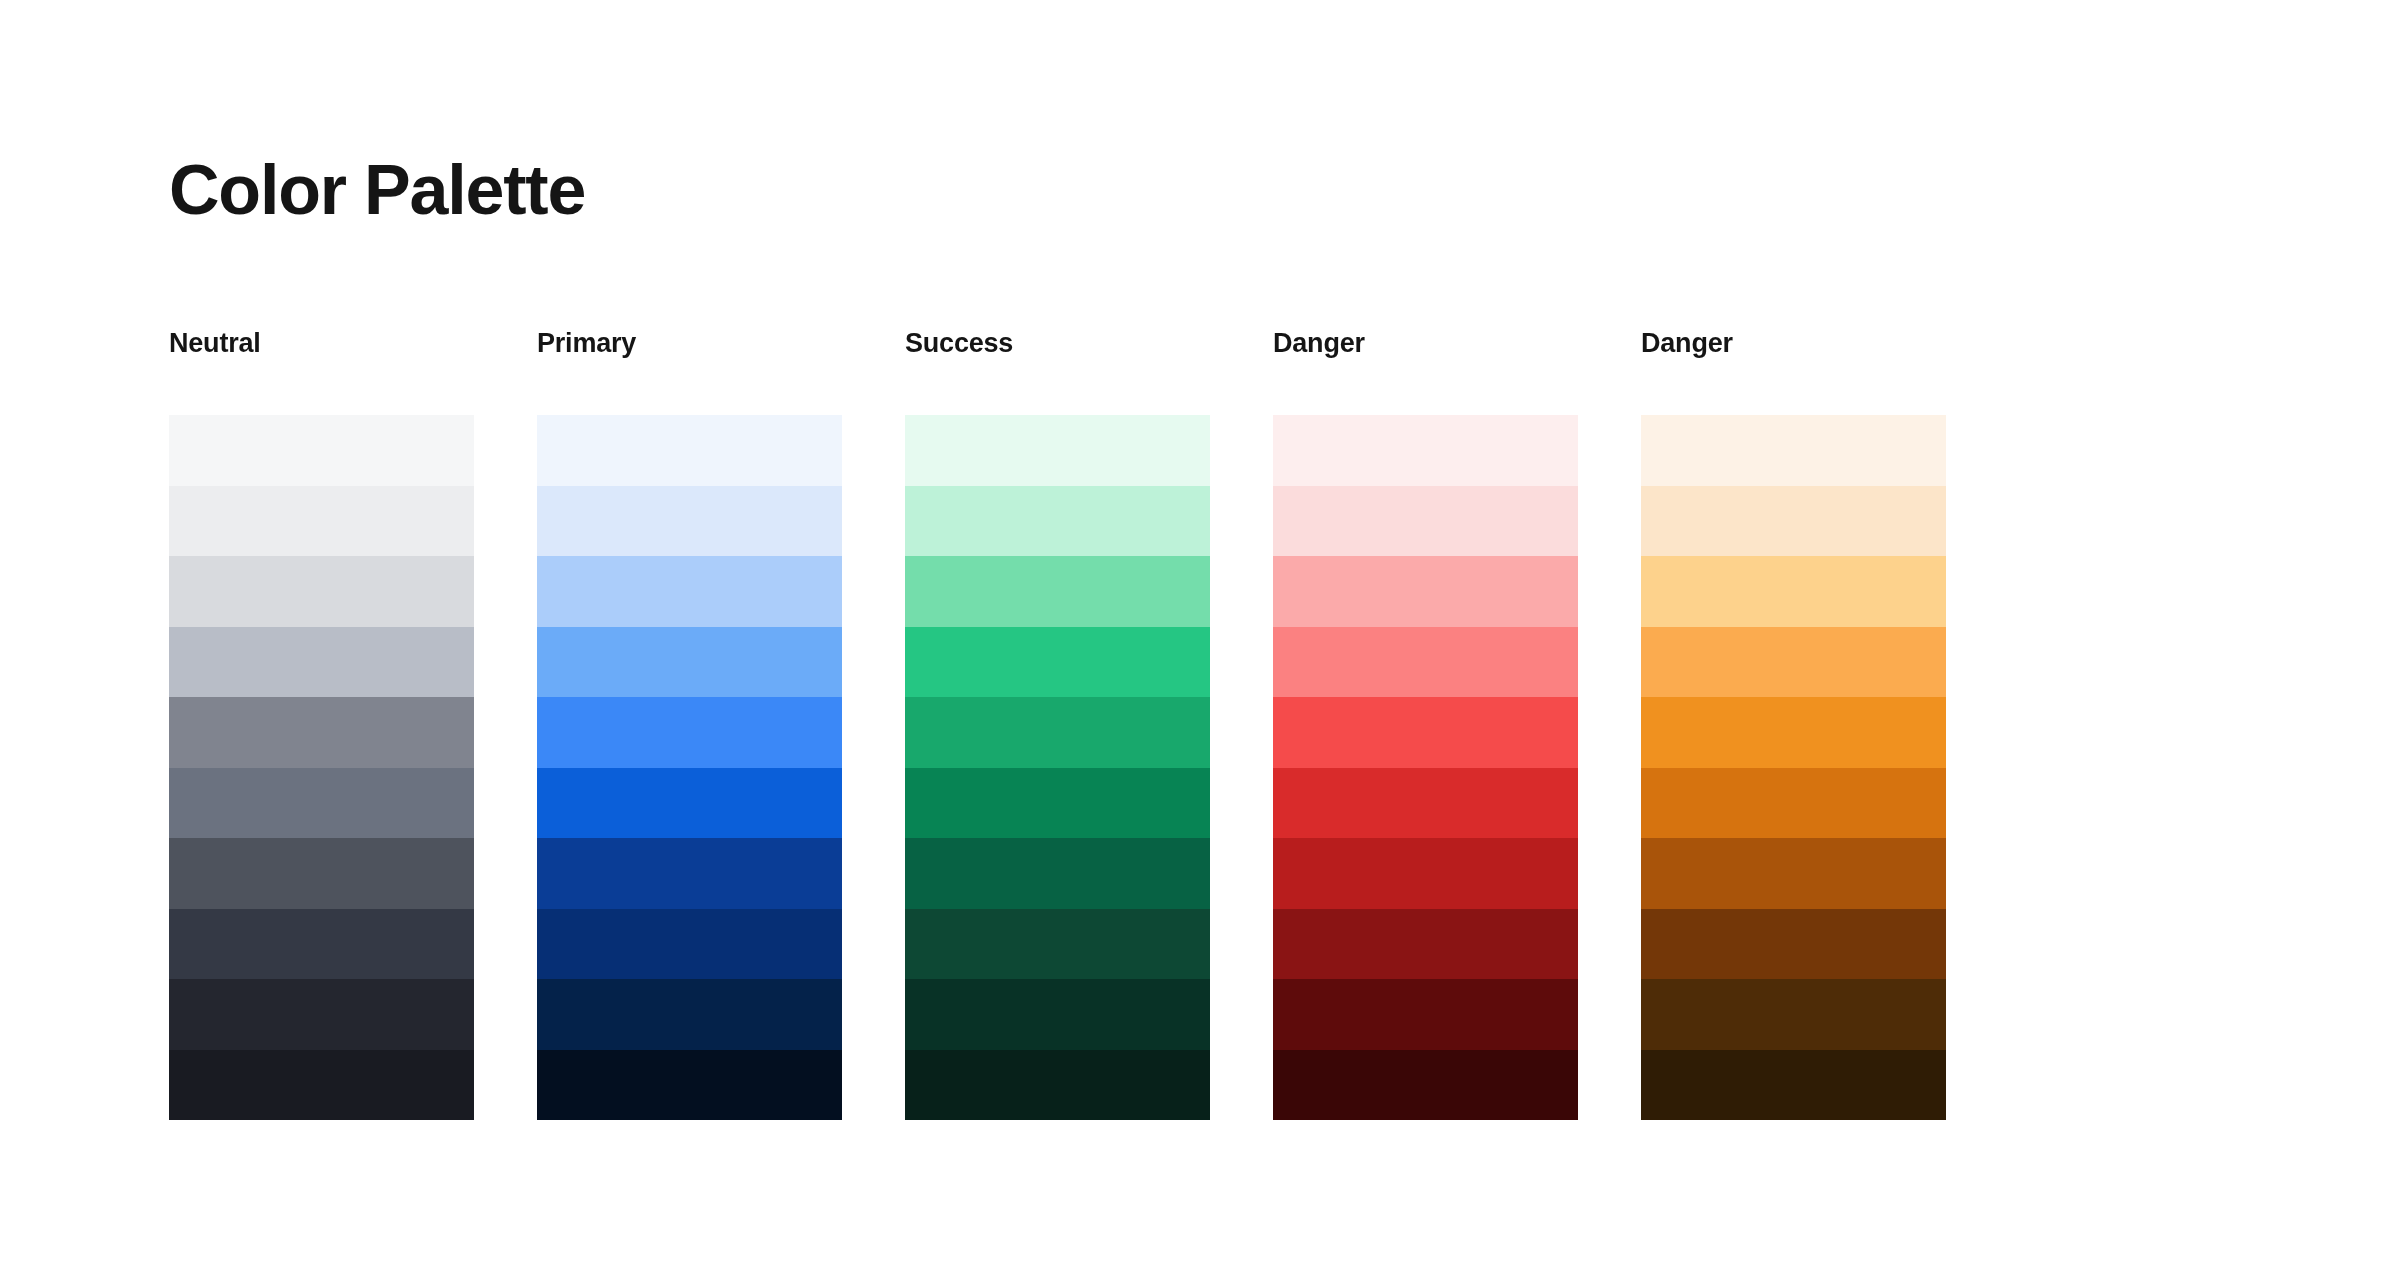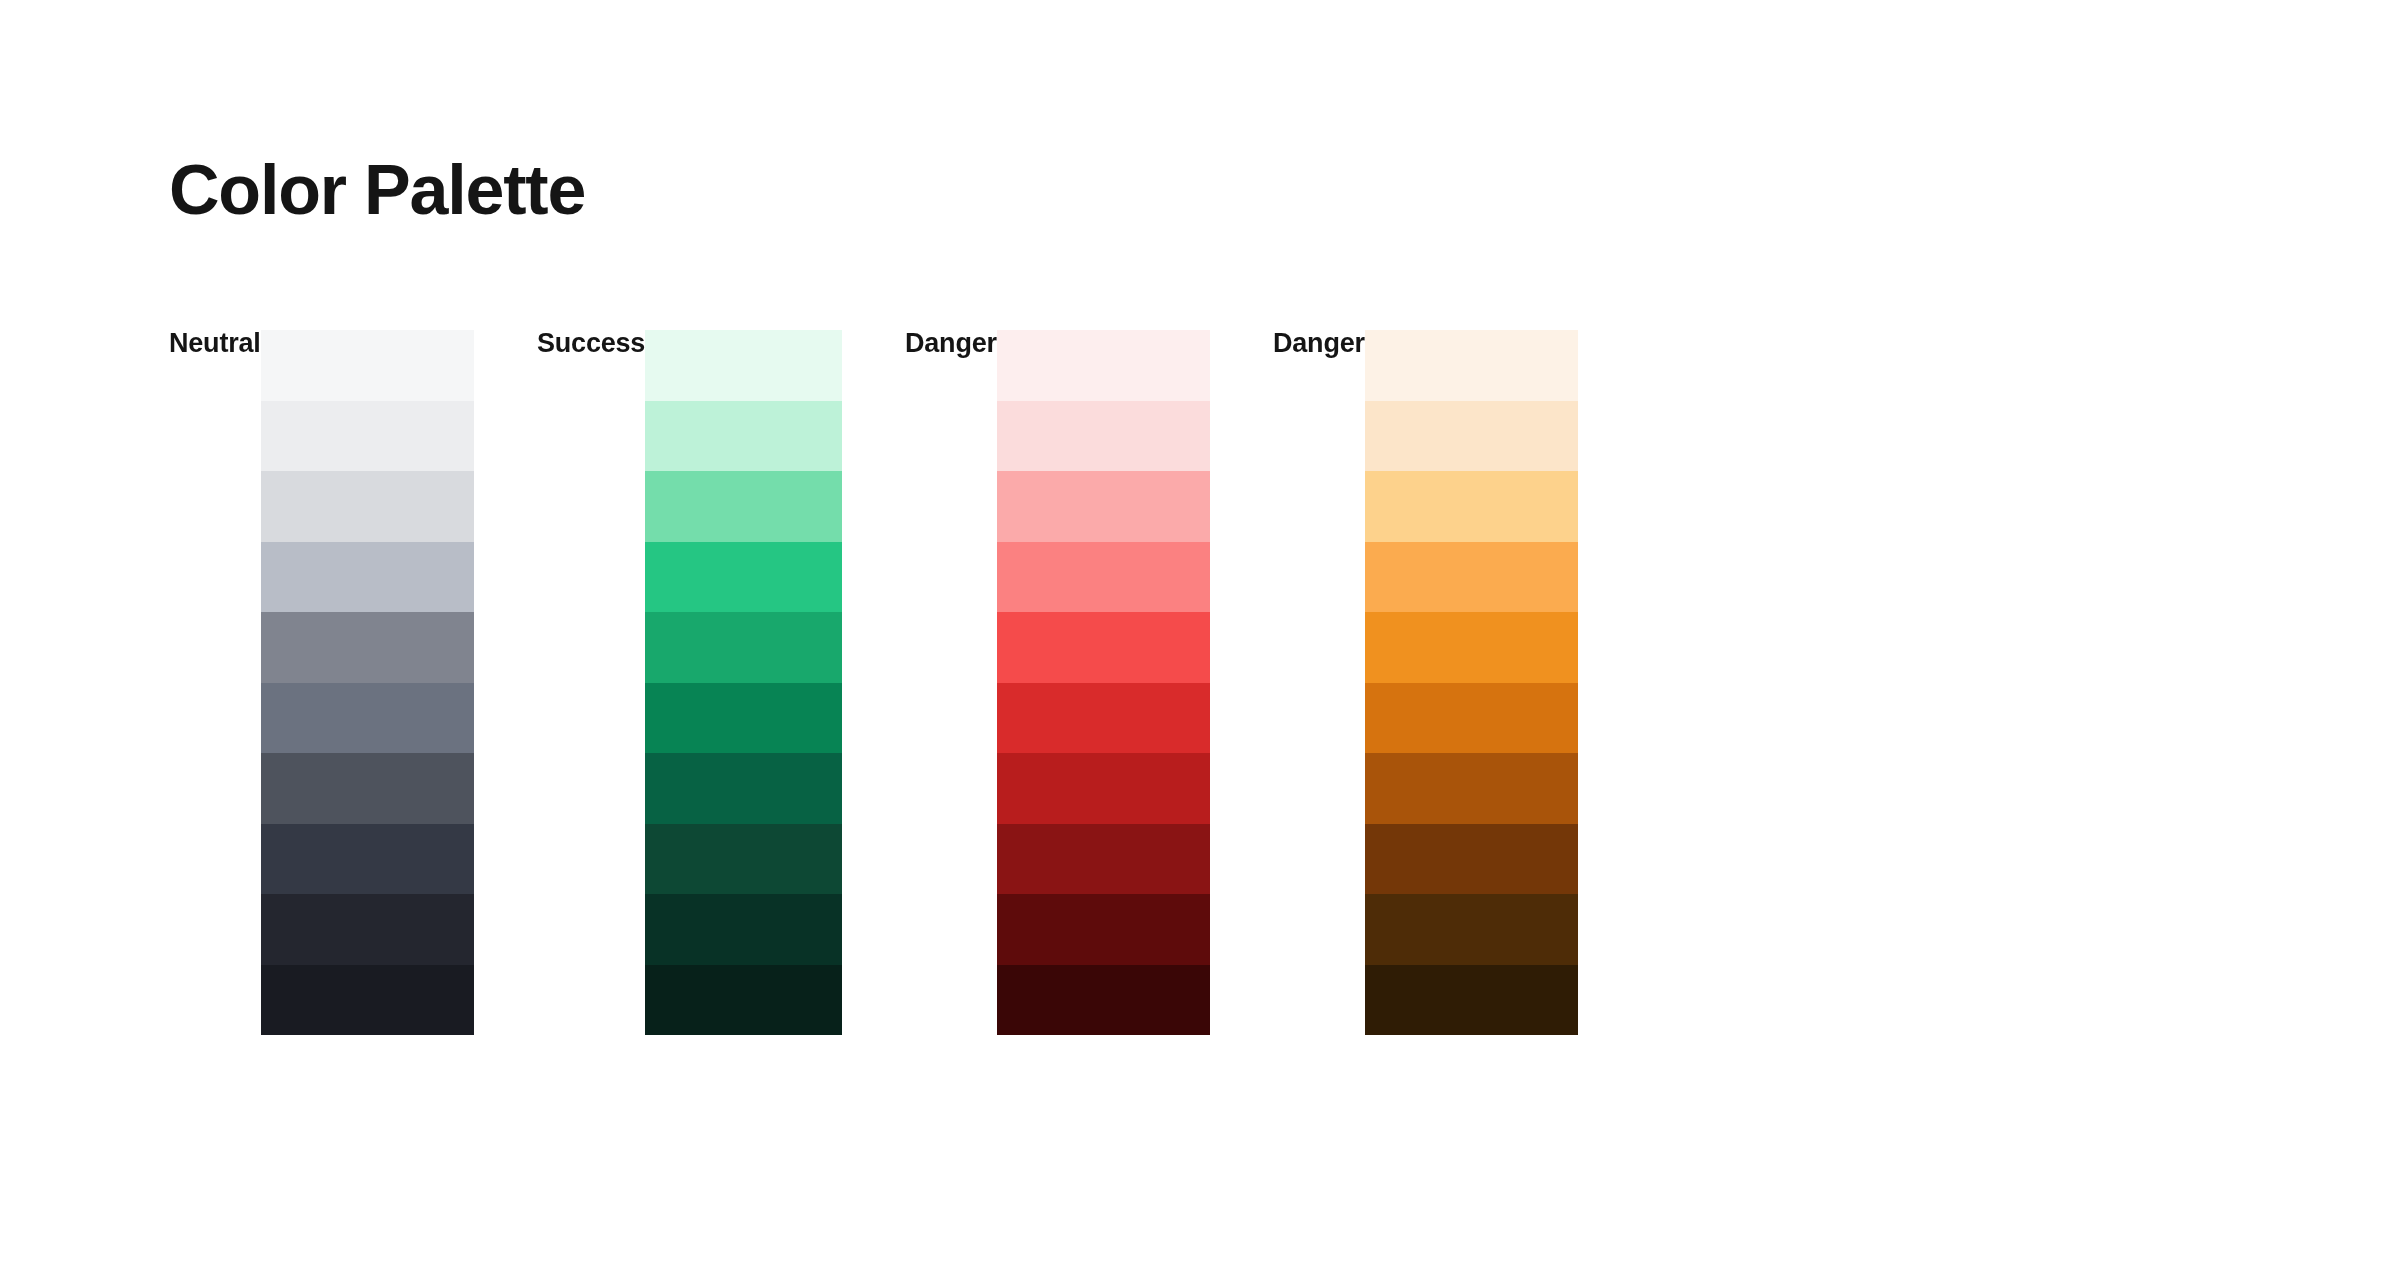--- a/index.html
+++ b/index.html
@@ -40,21 +40,21 @@
     top: 330px;
     width: 2148px;
     display: flex;
     flex-direction: row;
     align-items: flex-start;
     gap: 63px;
   }
   .palette-column {
     width: 305px;
     display: flex;
-    flex-direction: row;
+    flex-direction: column;
   }
   .column-label {
     font-size: 27px;
     font-weight: 700;
     line-height: 1;
     color: #151515;
     letter-spacing: -0.2px;
     height: 32px;
     margin-bottom: 53px;
     white-space: nowrap;
@@ -89,20 +89,35 @@
         <div class="swatch" title="#b8bdc7" style="background-color: rgb(184, 189, 199);"></div>
         <div class="swatch" title="#80848f" style="background-color: rgb(128, 132, 143);"></div>
         <div class="swatch" title="#6b7280" style="background-color: rgb(107, 114, 128);"></div>
         <div class="swatch" title="#4e535d" style="background-color: rgb(78, 83, 93);"></div>
         <div class="swatch" title="#343945" style="background-color: rgb(52, 57, 69);"></div>
         <div class="swatch" title="#24262f" style="background-color: rgb(36, 38, 47);"></div>
         <div class="swatch" title="#191b22" style="background-color: rgb(25, 27, 34);"></div>
       </div>
     </div>
 
+    <div class="palette-column">
+      <div class="column-label">Primary</div>
+      <div class="swatch-stack">
+        <div class="swatch" title="#eff5fd" style="background-color: rgb(239, 245, 253);"></div>
+        <div class="swatch" title="#dbe8fb" style="background-color: rgb(219, 232, 251);"></div>
+        <div class="swatch" title="#abcdfa" style="background-color: rgb(171, 205, 250);"></div>
+        <div class="swatch" title="#6babf8" style="background-color: rgb(107, 171, 248);"></div>
+        <div class="swatch" title="#3b88f7" style="background-color: rgb(59, 136, 247);"></div>
+        <div class="swatch" title="#0b5fd9" style="background-color: rgb(11, 95, 217);"></div>
+        <div class="swatch" title="#0a3d96" style="background-color: rgb(10, 61, 150);"></div>
+        <div class="swatch" title="#062f75" style="background-color: rgb(6, 47, 117);"></div>
+        <div class="swatch" title="#04224a" style="background-color: rgb(4, 34, 74);"></div>
+        <div class="swatch" title="#030f20" style="background-color: rgb(3, 15, 32);"></div>
+      </div>
+    </div>
 
     <div class="palette-column">
       <div class="column-label">Success</div>
       <div class="swatch-stack">
         <div class="swatch" title="#e6faf0" style="background-color: rgb(230, 250, 240);"></div>
         <div class="swatch" title="#bdf2d8" style="background-color: rgb(189, 242, 216);"></div>
         <div class="swatch" title="#74ddab" style="background-color: rgb(116, 221, 171);"></div>
         <div class="swatch" title="#25c683" style="background-color: rgb(37, 198, 131);"></div>
         <div class="swatch" title="#18a86c" style="background-color: rgb(24, 168, 108);"></div>
         <div class="swatch" title="#078454" style="background-color: rgb(7, 132, 84);"></div>

